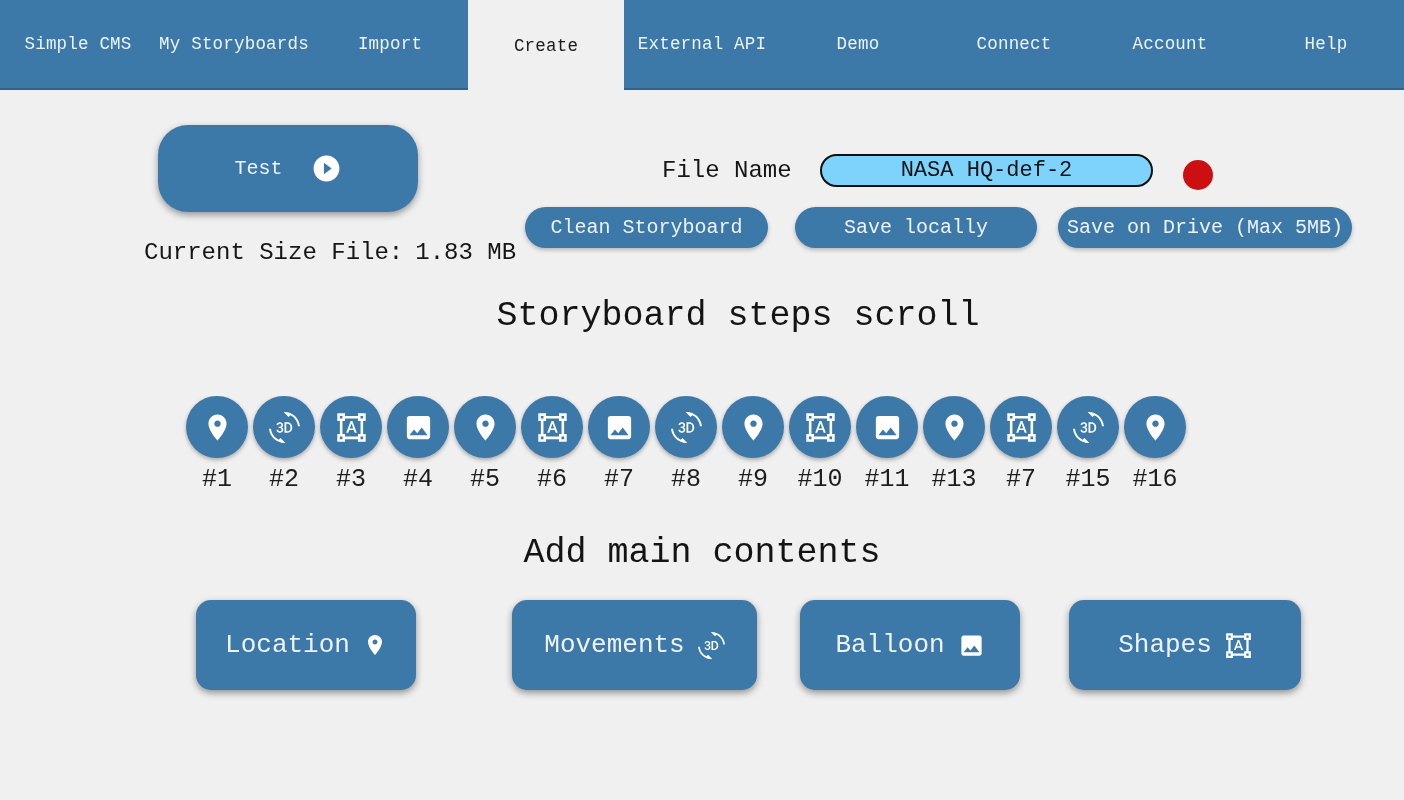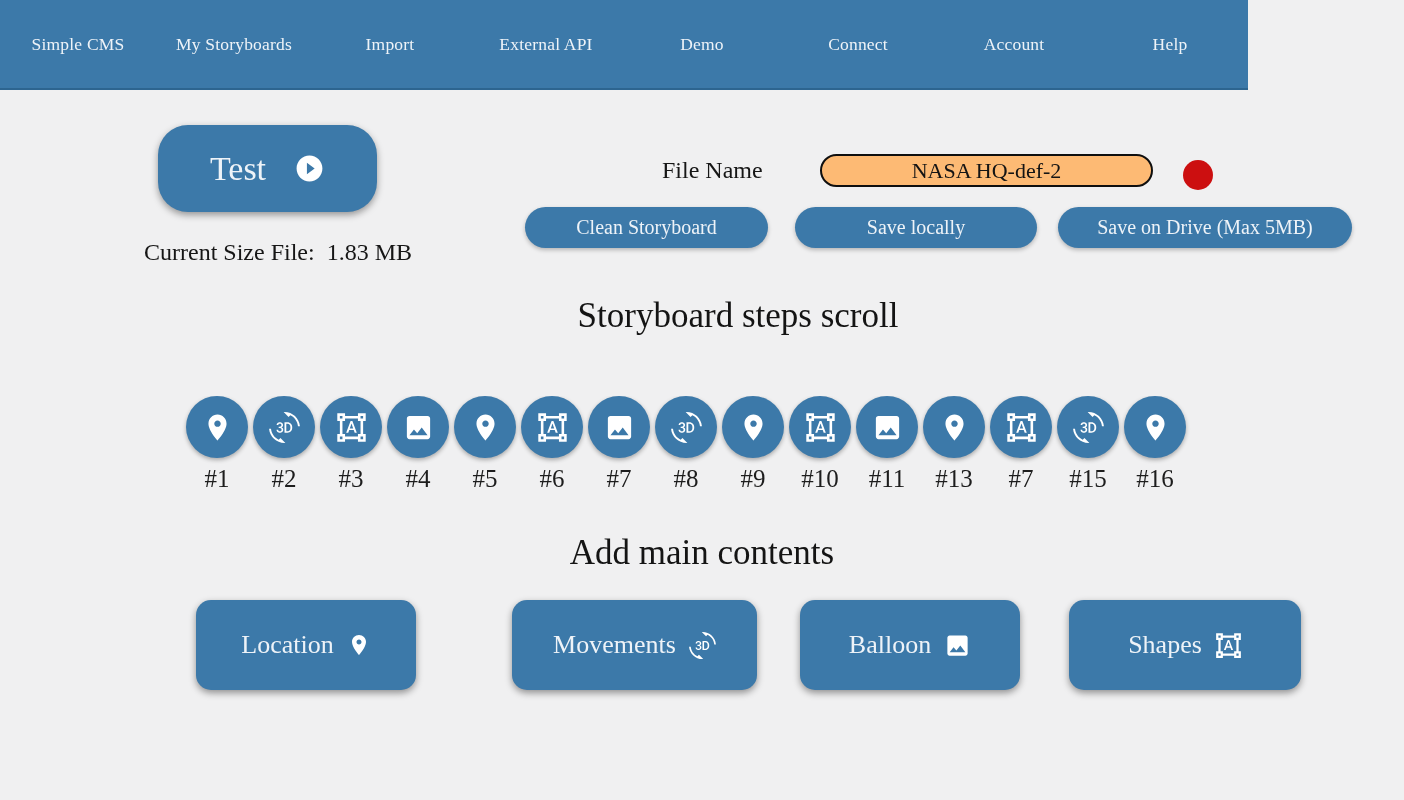--- a/index.html
+++ b/index.html
@@ -1,56 +1,56 @@
 <!DOCTYPE html>
 <html><head>
 <meta charset="utf-8">
 <style>
   html,body { margin:0; padding:0; background:#888; }
   .screen {
     position:relative; width:1404px; height:800px; overflow:hidden;
-    background:#f0f0f1; font-family:Liberation Serif, serif;
+    background:#f0f0f1; font-family:Liberation Mono, monospace;
     -webkit-font-smoothing:antialiased;
   }
   
   .nav { position:absolute; left:0; top:0; width:1404px; height:92px; display:flex; align-items:flex-start; }
   .nav-item {
     width:156px; height:90px; box-sizing:border-box; flex:0 0 156px;
     display:flex; align-items:center; justify-content:center;
     background:#3c79a9; border-bottom:2px solid #2d6590;
     color:#eef3f8; font-size:17.5px; letter-spacing:.2px; cursor:pointer; user-select:none;
   }
   .nav-item.active { background:#f0f0f1; border-bottom:none; height:92px; color:#1c1c1c; }
   
   .btn {
     position:absolute; border:none; cursor:pointer; font-family:inherit;
     background:#3c79a9; color:#eef3f8; display:flex; align-items:center; justify-content:center;
   }
   .test-btn {
-    left:158px; top:125px; width:219px; height:87px; border-radius:30px;
-    font-size:34px; gap:28px; box-shadow:0 3px 7px rgba(0,0,0,.38);
+    left:158px; top:125px; width:260px; height:87px; border-radius:30px;
+    font-size:20px; gap:28px; box-shadow:0 3px 7px rgba(0,0,0,.38);
   }
   .test-btn svg { width:31px; height:31px; color:#ffffff; }
   .pill { top:207px; height:41px; border-radius:21px; font-size:20px; box-shadow:0 2px 4px rgba(0,0,0,.25); }
   .pill.clean  { left:525px;  width:243px; }
   .pill.local  { left:795px;  width:242px; }
   .pill.drive  { left:1058px; width:294px; }
   .big-btn { top:600px; height:90px; border-radius:15px; font-size:26px; gap:13px; box-shadow:0 3px 7px rgba(0,0,0,.4); }
   .big-btn svg { width:27px; height:27px; color:#ffffff; }
   .big-btn.location  { left:196px;  width:220px; }
   .big-btn.location svg { width:24px; height:24px; }
   .big-btn.movements { left:512px;  width:245px; }
   .big-btn.balloon   { left:800px;  width:220px; }
   .big-btn.shapes    { left:1069px; width:232px; }
   
   .size-line { position:absolute; left:144px; top:239px; font-size:24px; color:#161616; display:flex; gap:12px; white-space:nowrap; }
   .file-label { position:absolute; left:662px; top:157px; font-size:24px; color:#161616; }
   .file-input {
     position:absolute; left:820px; top:154px; width:333px; height:33px; box-sizing:border-box;
-    border:2px solid #0f0f0f; border-radius:17px; background:#fdba74;
+    border:2px solid #0f0f0f; border-radius:17px; background:#7dd3fc;
     text-align:center; font-size:22px; font-family:inherit; color:#141414; padding:0 12px; outline:none;
   }
   .red-dot { position:absolute; left:1183px; top:160px; width:30px; height:30px; border-radius:50%; background:#cc0f10; }
   .heading { position:absolute; left:0; width:1404px; margin:0; text-align:center; font-weight:400; font-size:35px; color:#141414; }
   .heading.steps { top:296px;padding-left:36px; }
   .heading.add   { top:533px; }
   
   .steps-row {
     position:absolute; left:0; top:396px; width:1215px; height:104px;
     overflow:hidden; display:flex; gap:5px; padding-left:186px; box-sizing:border-box;
@@ -84,20 +84,21 @@
     <path fill="currentColor" d="M12 2C6.48 2 2 6.48 2 12s4.48 10 10 10 10-4.48 10-10S17.52 2 12 2zm-2 14.5v-9l6 4.5-6 4.5z"></path>
   </symbol>
 </svg>
 
 <div class="screen">
 
   <nav class="nav">
     <div class="nav-item">Simple CMS</div>
     <div class="nav-item">My Storyboards</div>
     <div class="nav-item">Import</div>
+    <div class="nav-item active">Create</div>
     <div class="nav-item">External API</div>
     <div class="nav-item">Demo</div>
     <div class="nav-item">Connect</div>
     <div class="nav-item">Account</div>
     <div class="nav-item">Help</div>
   </nav>
 
   <button class="btn test-btn">
     <span>Test</span>
     <svg>

